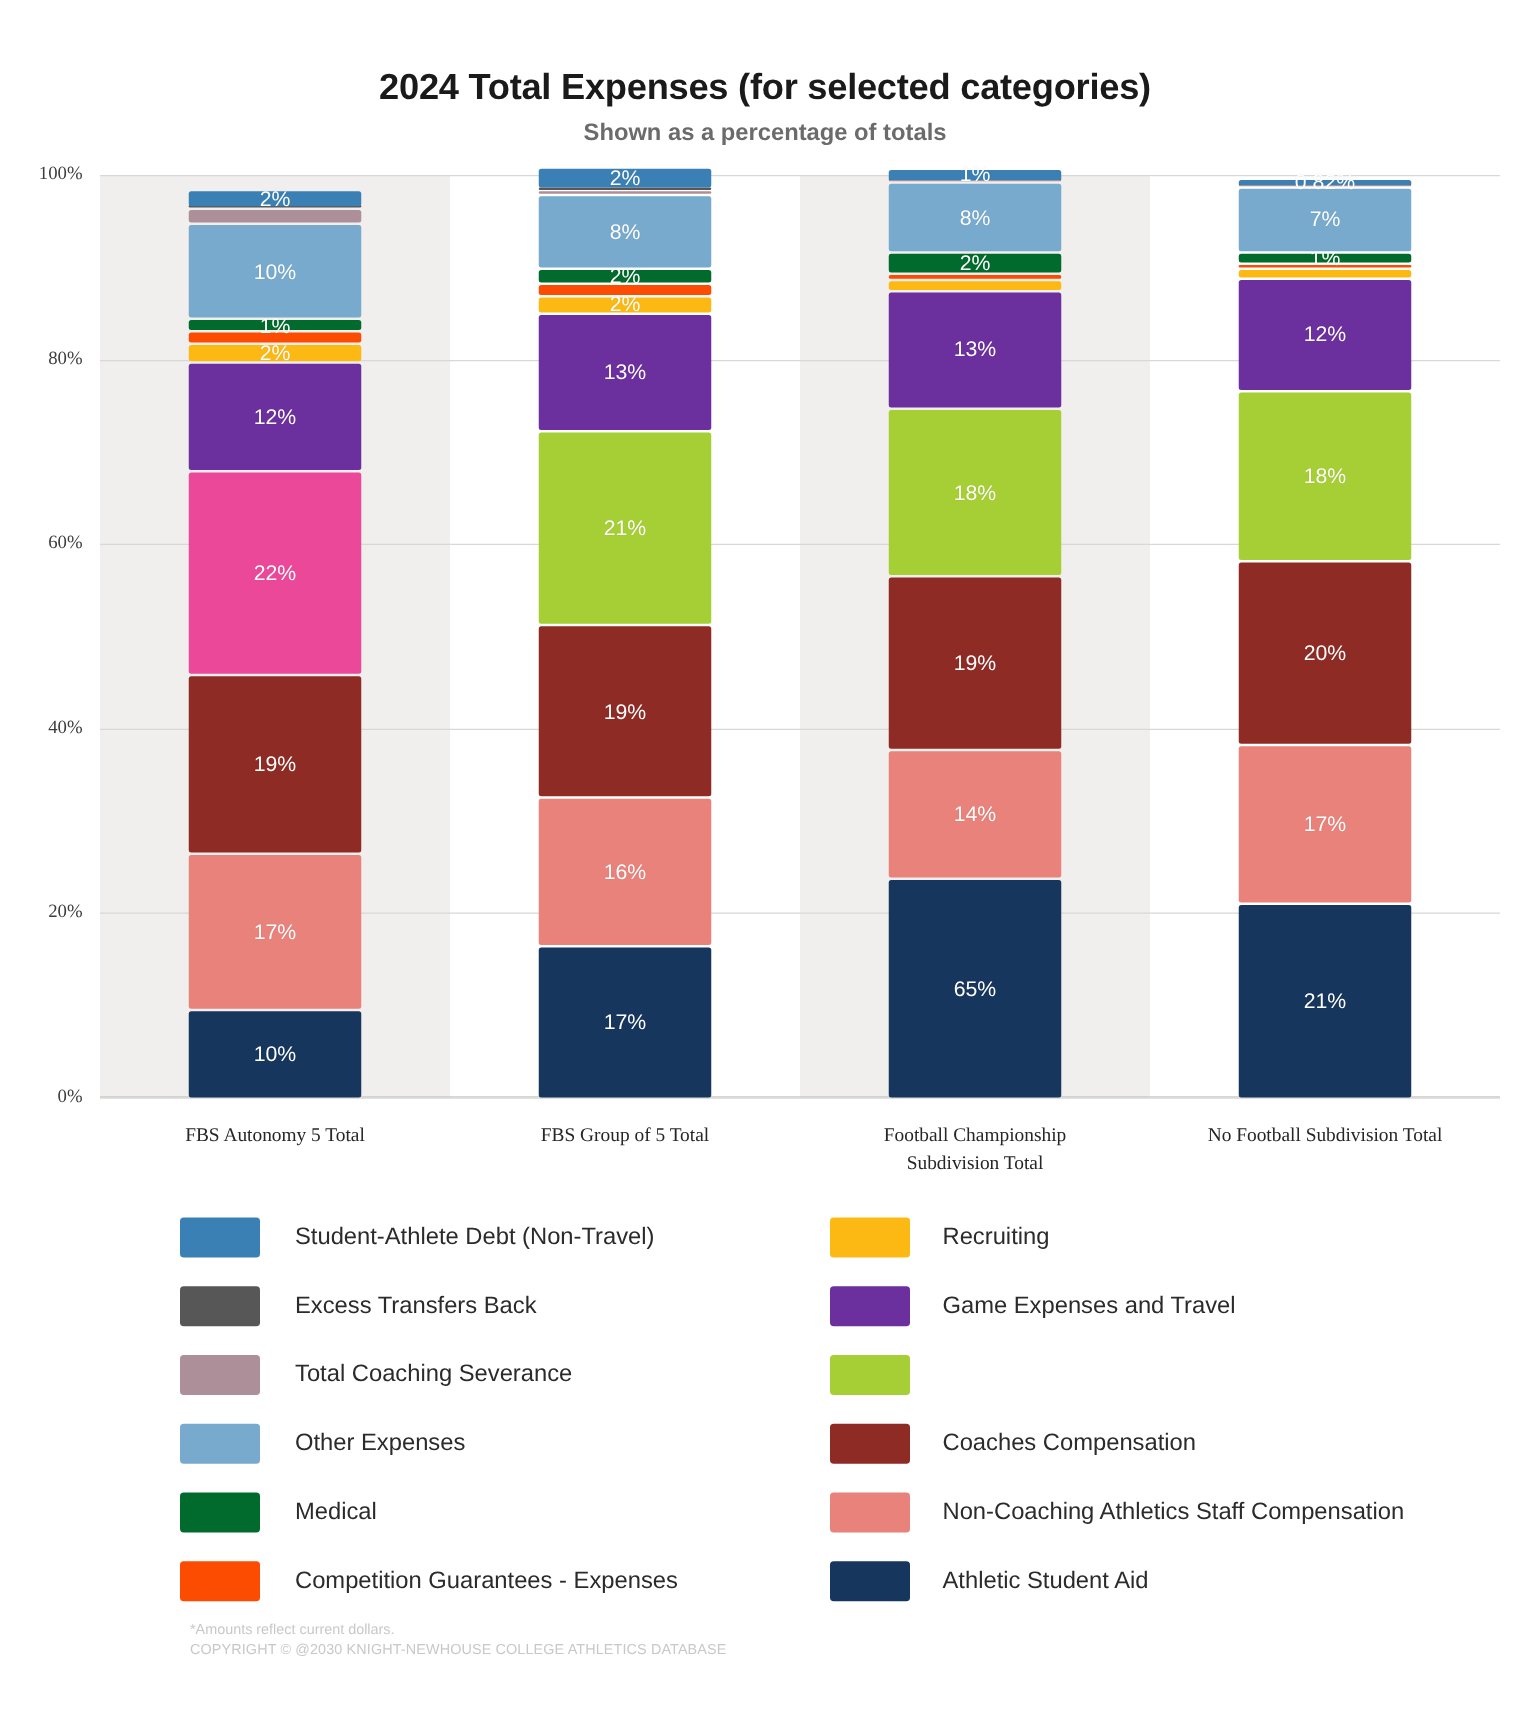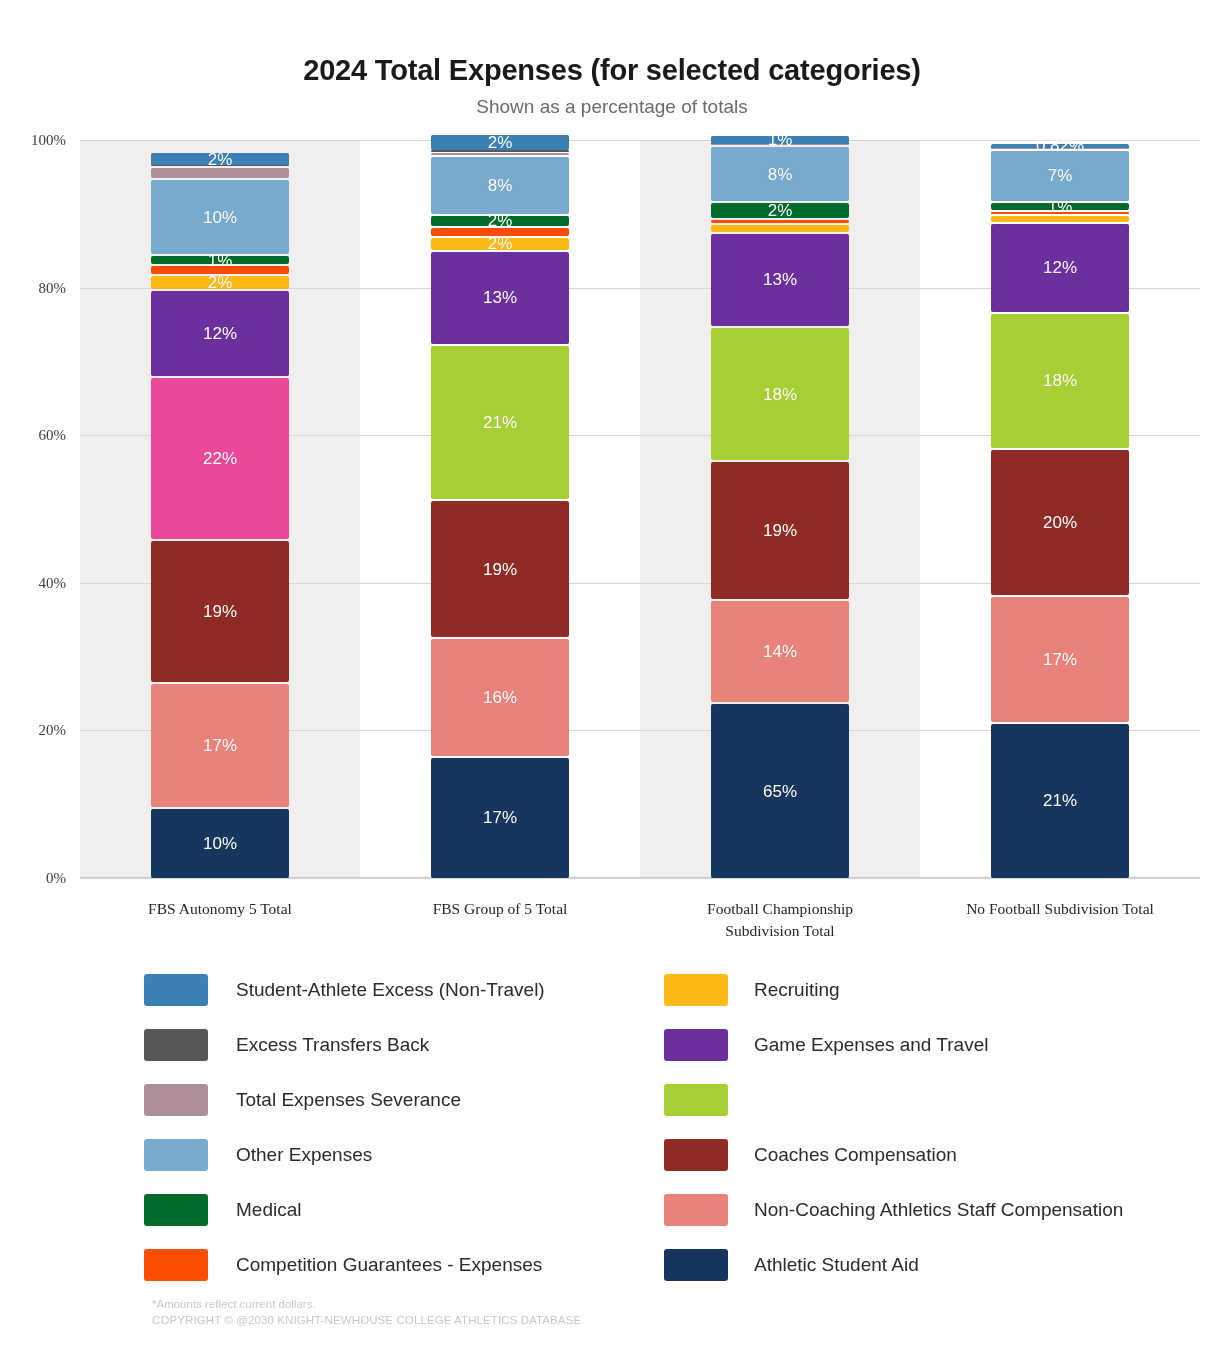--- a/index.html
+++ b/index.html
@@ -15,21 +15,21 @@
   
   .chart-title {
     position: absolute; top: 54px; left: 0; width: 1224px;
     text-align: center;
     font-size: 29px; font-weight: bold; color: #1a1a1a;
     letter-spacing: -0.2px;
   }
   .chart-subtitle {
     position: absolute; top: 96px; left: 0; width: 1224px;
     text-align: center;
-    font-size: 19px; color: #6b6b6b; font-weight: normal;
+    font-size: 19px; color: #6b6b6b; font-weight: bold;
   }
 
   
   #plot {
     position: absolute;
     left: 80px; top: 140px;
     width: 1120px; height: 738px;
   }
   .band {
     position: absolute; top: 0; bottom: 0;
@@ -267,29 +267,29 @@
         <div class="seg tiny" title="Student-Athlete Meals (Non-Travel)" style="background: rgb(58, 128, 180); bottom: 730.251px; height: 4.0516px; align-items: center;">
           <span class="seg-label">0.82%</span>
         </div>
       </div>
     </div>
 
   <div id="legend">
     <div class="legend-col left">
         <div class="legend-item">
           <div class="swatch" style="background: rgb(58, 128, 180);"></div>
-          <div class="legend-text">Student-Athlete Excess (Non-Travel)</div>
+          <div class="legend-text">Student-Athlete Debt (Non-Travel)</div>
         </div>
         <div class="legend-item">
           <div class="swatch" style="background: rgb(87, 87, 87);"></div>
           <div class="legend-text">Excess Transfers Back</div>
         </div>
         <div class="legend-item">
           <div class="swatch" style="background: rgb(173, 143, 153);"></div>
-          <div class="legend-text">Total Expenses Severance</div>
+          <div class="legend-text">Total Coaching Severance</div>
         </div>
         <div class="legend-item">
           <div class="swatch" style="background: rgb(119, 170, 205);"></div>
           <div class="legend-text">Other Expenses</div>
         </div>
         <div class="legend-item">
           <div class="swatch" style="background: rgb(0, 107, 45);"></div>
           <div class="legend-text">Medical</div>
         </div>
         <div class="legend-item">

